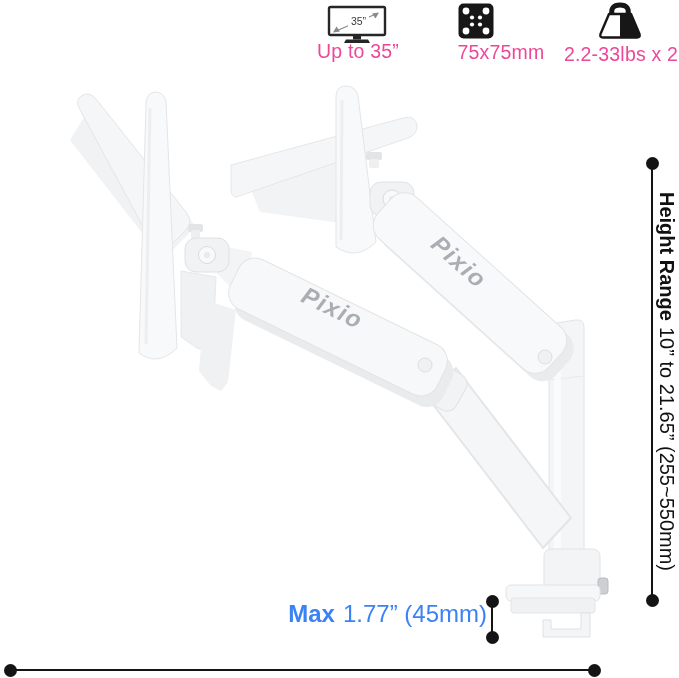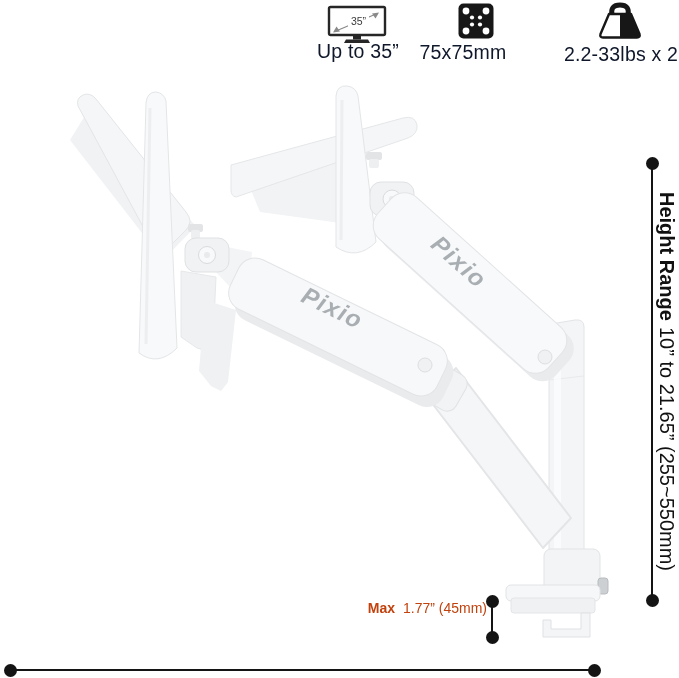--- a/index.html
+++ b/index.html
@@ -4,24 +4,24 @@
 <style>
   html,body{margin:0;padding:0;background:#fff;}
   .canvas{
     position:relative;width:679px;height:678px;background:#fff;overflow:hidden;
     font-family:"Liberation Sans",sans-serif;color:#141414;
   }
   .abs{position:absolute;}
   
   .spec-caption{
     position:absolute;text-align:center;font-size:19.5px;line-height:1.25;
-    color:#0f172a;letter-spacing:.2px;white-space:nowrap;
+    color:#ec4899;letter-spacing:.2px;white-space:nowrap;
   }
   
-  .dim-label{position:absolute;font-size:14px;color:#c2410c;white-space:nowrap;}
+  .dim-label{position:absolute;font-size:24px;color:#3b82f6;white-space:nowrap;}
   .dim-label b{font-weight:700;}
   .dim-label .val{margin-inline-start:8px;font-weight:400;}
   .dim-label-vert{
     position:absolute;left:652px;top:163px;height:437px;width:26px;
     writing-mode:vertical-rl;text-align:center;font-size:20px;color:#111;
     white-space:nowrap;
   }
   .dim-label-vert b{font-weight:700;}
   .dim-label-vert .val{margin-inline-start:0;font-weight:400;}
   
@@ -54,21 +54,21 @@
     <rect x="0.5" y="0.5" width="35" height="35" rx="5" fill="#171717"></rect>
     <circle cx="8" cy="8" r="3.4" fill="#fff"></circle>
     <circle cx="28" cy="8" r="3.4" fill="#fff"></circle>
     <circle cx="8" cy="28" r="3.4" fill="#fff"></circle>
     <circle cx="28" cy="28" r="3.4" fill="#fff"></circle>
     <circle cx="14" cy="14.5" r="2.1" fill="#fff"></circle>
     <circle cx="22" cy="14.5" r="2.1" fill="#fff"></circle>
     <circle cx="14" cy="21.5" r="2.1" fill="#fff"></circle>
     <circle cx="22" cy="21.5" r="2.1" fill="#fff"></circle>
   </svg>
-  <div class="spec-caption" style="left:404px;top:40px;width:118px">75x75mm</div>
+  <div class="spec-caption" style="left:442px;top:40px;width:118px">75x75mm</div>
 
   <svg class="abs" style="left:595px;top:2px" width="50" height="37" viewBox="0 0 50 37">
     <path d="M17,13 Q15,3 25,3 Q35,3 33,13" fill="none" stroke="#171717" stroke-width="5"></path>
     <path d="M14,12 L36,12 L44.5,32 Q45.5,35.5 42,35.5 L8,35.5 Q4.5,35.5 5.5,32 Z" fill="#fff" stroke="#171717" stroke-width="2.4" stroke-linejoin="round"></path>
     <path d="M25,12 L36,12 L44.5,32 Q45.5,35.5 42,35.5 L25,35.5 Z" fill="#171717"></path>
   </svg>
   <div class="spec-caption" style="left:558px;top:42px;width:126px">2.2-33lbs x 2</div>
 
   <svg class="abs" style="left:0;top:0" width="679" height="678" viewBox="0 0 679 678">
 

